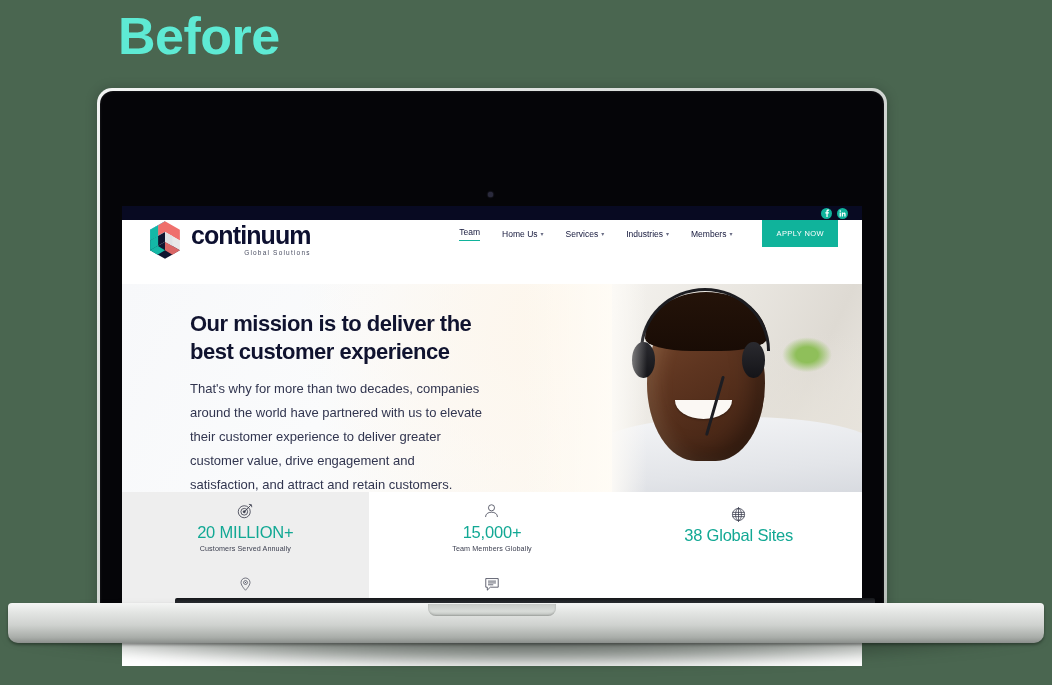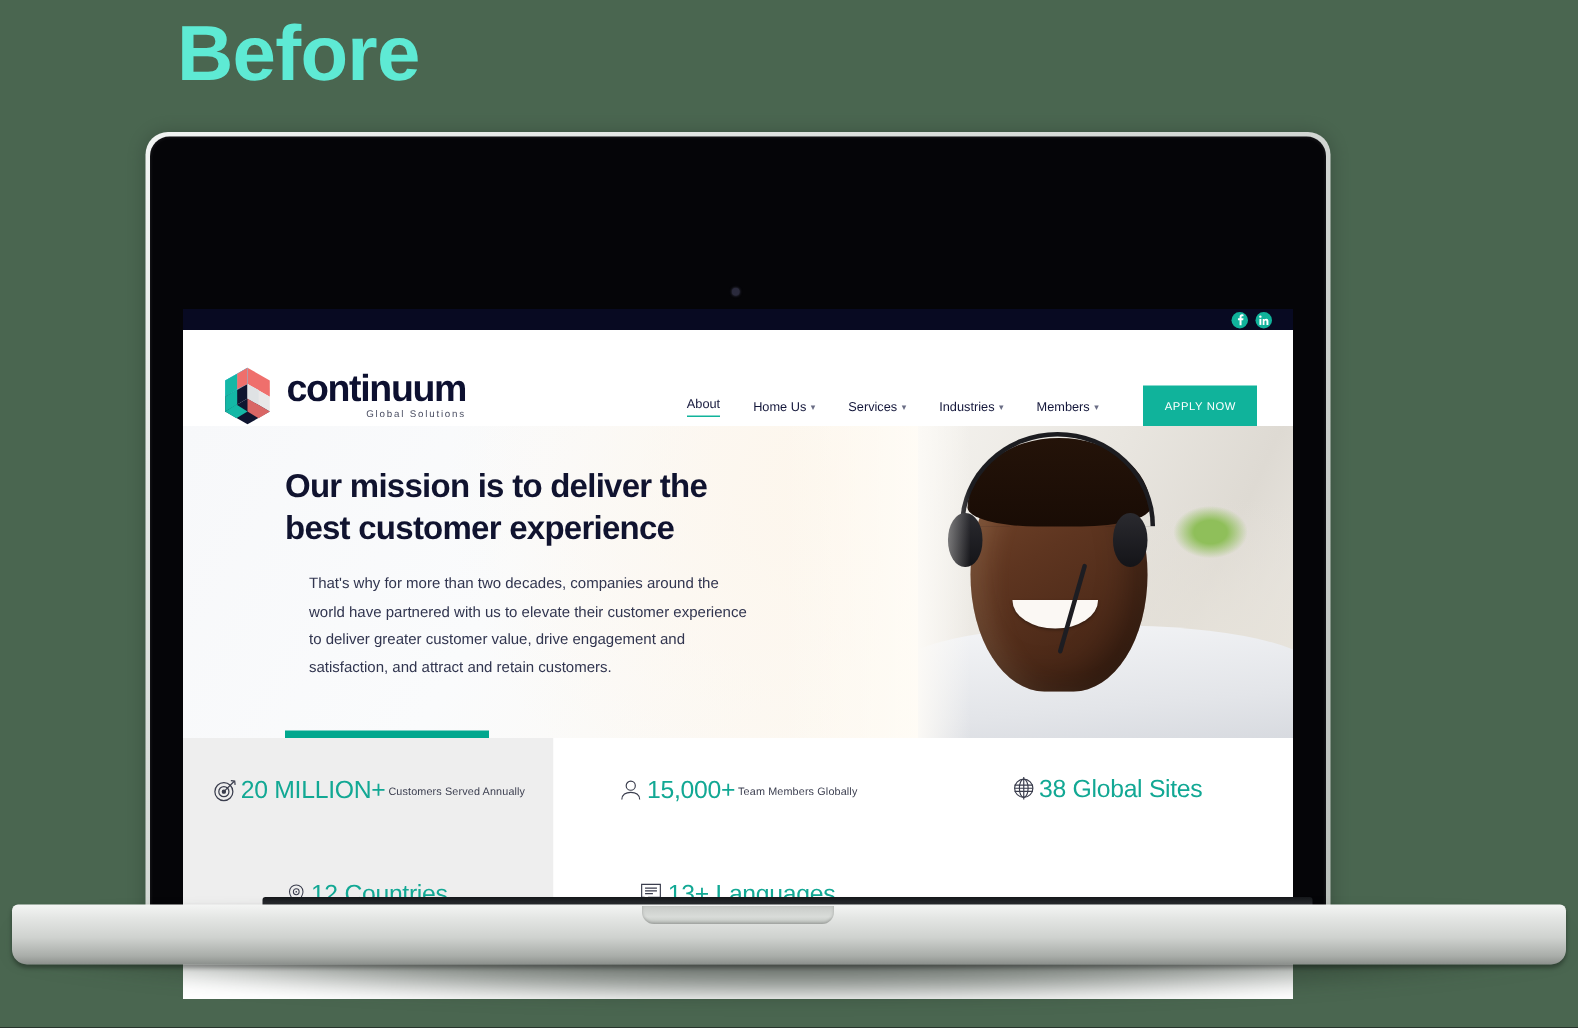--- a/index.html
+++ b/index.html
@@ -85,21 +85,21 @@
     justify-content:flex-end;padding-right:14px;gap:5px;
   }
   .social{
     width:11px;height:11px;border-radius:50%;background:#10b39b;
     display:flex;align-items:center;justify-content:center;
     color:#fff;font-size:7px;font-weight:bold;line-height:1;
   }
   .social svg{display:block;}
 
   .navbar{
-    height:64px;background:#fff;display:flex;align-items:flex-end;
+    height:64px;background:#fff;display:flex;align-items:flex-start;
     padding:0 24px 0 24px;box-sizing:border-box;
   }
   .logo{display:flex;align-items:center;gap:7px;}
   .logo-cube{width:38px;height:40px;display:block;}
   .logo-text{display:flex;flex-direction:column;line-height:1;}
   .logo-word{
     font-size:25px;font-weight:bold;color:#0d1030;letter-spacing:-0.9px;
   }
   .logo-sub{
     font-size:6.5px;color:#4b4f63;letter-spacing:1.2px;
@@ -132,21 +132,21 @@
   .hero-left::after{
     content:"";position:absolute;right:0;top:0;width:90px;height:100%;
     background:linear-gradient(90deg,rgba(255,255,255,0) 0%,rgba(255,252,246,.9) 100%);
     pointer-events:none;
   }
   .hero-h1{
     font-size:22px;font-weight:bold;color:#10132f;line-height:1.25;
     letter-spacing:-0.5px;margin:0 0 12px 0;
   }
   .hero-p{
-    font-size:10px;line-height:1.85;color:#31354f;max-width:295px;margin:16px;
+    font-size:13px;line-height:1.85;color:#31354f;max-width:295px;margin:0;
   }
   .learn-btn{
     margin-top:16px;display:inline-block;background:#00a78e;color:#fff;
     font-size:8px;font-weight:bold;padding:11px 0;width:136px;
     text-align:center;cursor:pointer;letter-spacing:.2px;
   }
   .hero-right{
     flex:1;position:relative;overflow:hidden;background:#e8e6e2;
   }
   .photo{position:absolute;inset:0;}
@@ -197,21 +197,21 @@
     transform-origin:top center;
   }
   .hero-right::after{
     content:"";position:absolute;inset:0;
     background:linear-gradient(90deg,rgba(252,250,246,.95) 0%,rgba(252,250,246,0) 14%);
   }
 
   
   .stats{display:grid;grid-template-columns:repeat(3,1fr);}
   .stat{
-    height:70px;display:flex;flex-direction:row;align-items:center;
+    height:70px;display:flex;flex-direction:column;align-items:center;
     justify-content:center;gap:2px;background:#fff;box-sizing:border-box;
   }
   .stat.gray{background:#eeeeee;}
   .stat-icon{
     height:18px;display:flex;align-items:center;justify-content:center;
     color:#3a3d4d;margin-bottom:1px;
   }
   .stat-icon svg{display:block;}
   .stat-value{font-size:16.5px;color:#12a894;letter-spacing:-0.2px;}
   .stat-label{font-size:7.2px;color:#3b3e4f;letter-spacing:.1px;}
@@ -269,21 +269,21 @@
               <polygon points="32,21 45,28 45,45 32,38" fill="#dfe2e4"></polygon>
             </svg>
             <div class="logo-text">
               <div class="logo-word">continuum</div>
               <div class="logo-sub">Global Solutions</div>
             </div>
           </div>
 
           <div class="nav">
             <div class="nav-item active">
-              <span>About</span>
+              <span>Team</span>
             </div>
             <div class="nav-item">
               <span>Home Us</span>
               <span class="caret">▾</span>
             </div>
             <div class="nav-item">
               <span>Services</span>
               <span class="caret">▾</span>
             </div>
             <div class="nav-item">

